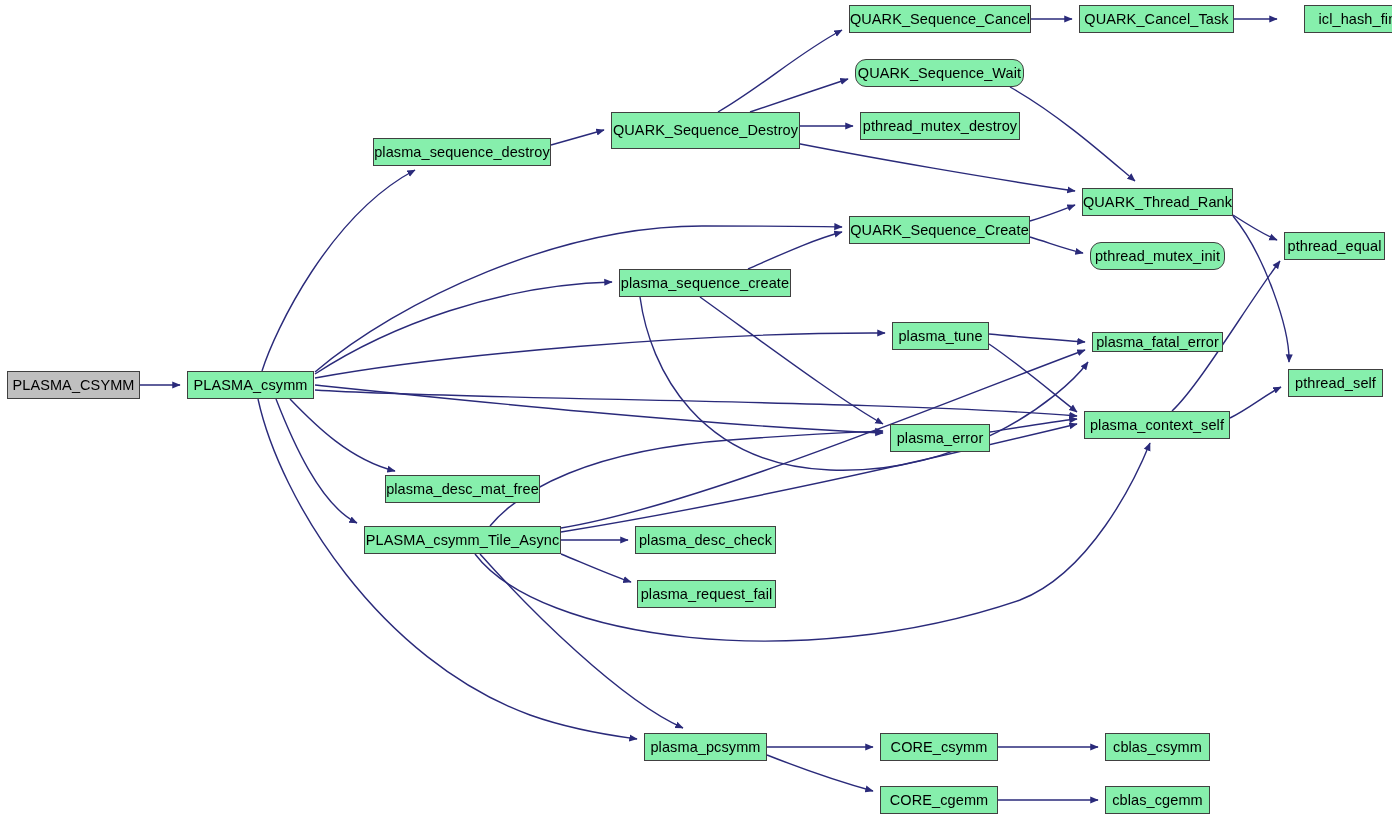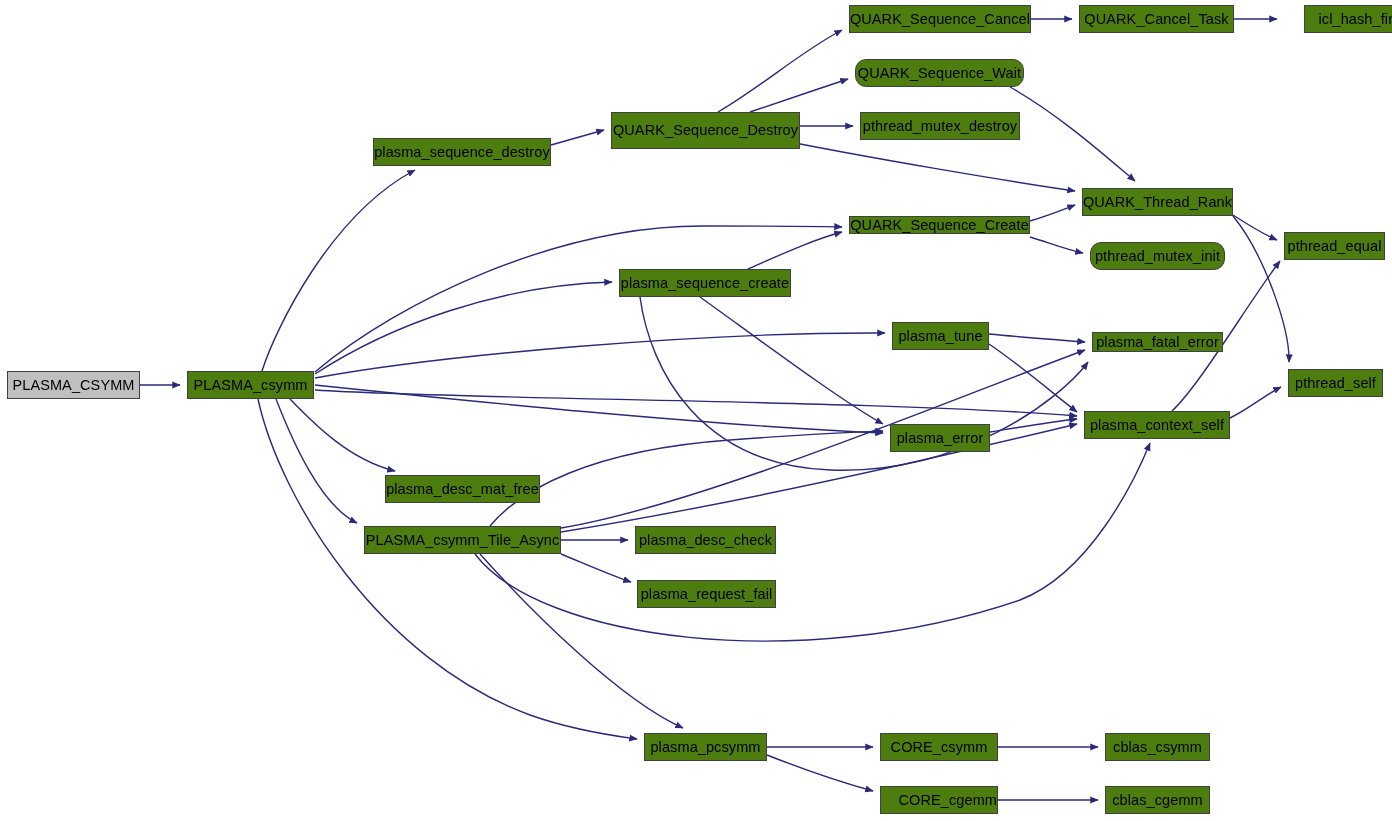--- a/index.html
+++ b/index.html
@@ -19,21 +19,21 @@
     position: absolute;
     left: 0;
     top: 0;
     width: 1392px;
     height: 821px;
   }
   .node {
     position: absolute;
     box-sizing: border-box;
     border: 1px solid #404040;
-    background: #4d7c0f;
+    background: #86efac;
     color: #000000;
     font-size: 14.5px;
     line-height: 1;
     display: flex;
     align-items: center;
     justify-content: center;
     white-space: nowrap;
     letter-spacing: 0.1px;
   }
   .node.highlight {
@@ -122,21 +122,21 @@
       </div>
       <div class="node" style="left: 855px; top: 59px; width: 169px; height: 28px; border-radius: 11px;">
         <span class="node-label">QUARK_Sequence_Wait</span>
       </div>
       <div class="node" style="left: 860px; top: 112px; width: 160px; height: 28px;">
         <span class="node-label">pthread_mutex_destroy</span>
       </div>
       <div class="node" style="left: 1082px; top: 188px; width: 151px; height: 28px;">
         <span class="node-label">QUARK_Thread_Rank</span>
       </div>
-      <div class="node" style="left: 849px; top: 216px; width: 181px; height: 18px;">
+      <div class="node" style="left: 849px; top: 216px; width: 181px; height: 28px;">
         <span class="node-label">QUARK_Sequence_Create</span>
       </div>
       <div class="node" style="left: 1090px; top: 242px; width: 135px; height: 28px; border-radius: 11px;">
         <span class="node-label">pthread_mutex_init</span>
       </div>
       <div class="node" style="left: 1284px; top: 232px; width: 101px; height: 28px;">
         <span class="node-label">pthread_equal</span>
       </div>
       <div class="node" style="left: 619px; top: 269px; width: 172px; height: 28px;">
         <span class="node-label">plasma_sequence_create</span>
@@ -170,21 +170,21 @@
       </div>
       <div class="node" style="left: 644px; top: 733px; width: 123px; height: 28px;">
         <span class="node-label">plasma_pcsymm</span>
       </div>
       <div class="node" style="left: 880px; top: 733px; width: 118px; height: 28px;">
         <span class="node-label">CORE_csymm</span>
       </div>
       <div class="node" style="left: 1105px; top: 733px; width: 105px; height: 28px;">
         <span class="node-label">cblas_csymm</span>
       </div>
-      <div class="node" style="left: 880px; top: 786px; width: 118px; height: 28px; justify-content: flex-end;">
+      <div class="node" style="left: 880px; top: 786px; width: 118px; height: 28px;">
         <span class="node-label">CORE_cgemm</span>
       </div>
       <div class="node" style="left: 1105px; top: 786px; width: 105px; height: 28px; justify-content: center;">
         <span class="node-label">cblas_cgemm</span>
       </div>
     </div>
 
 </div>
 
 </body></html>

